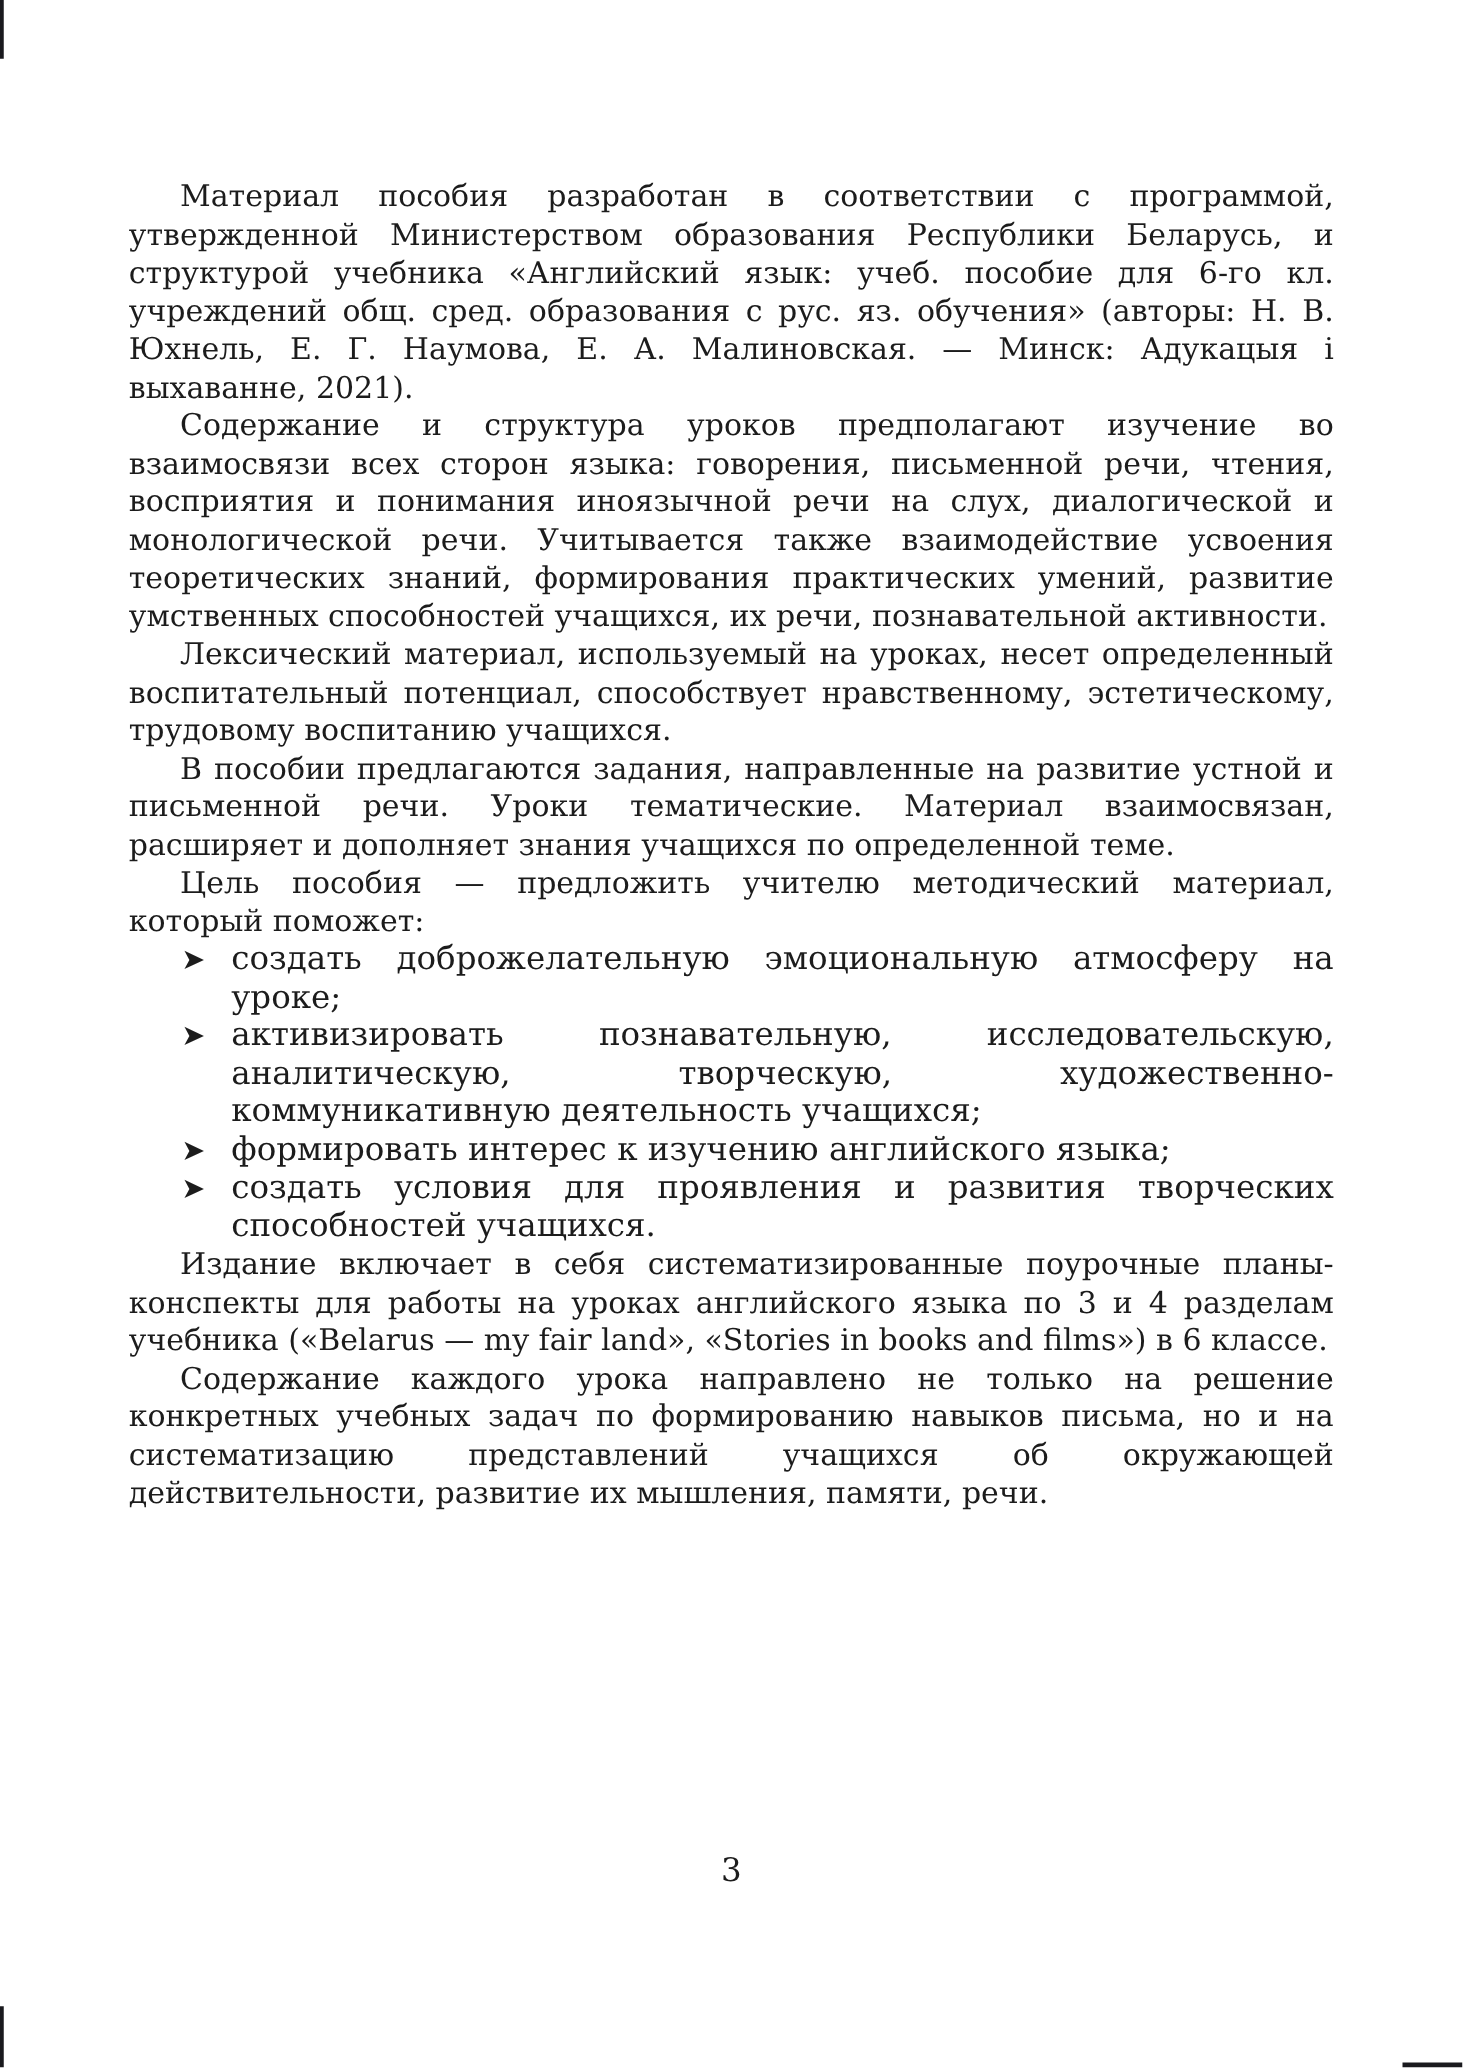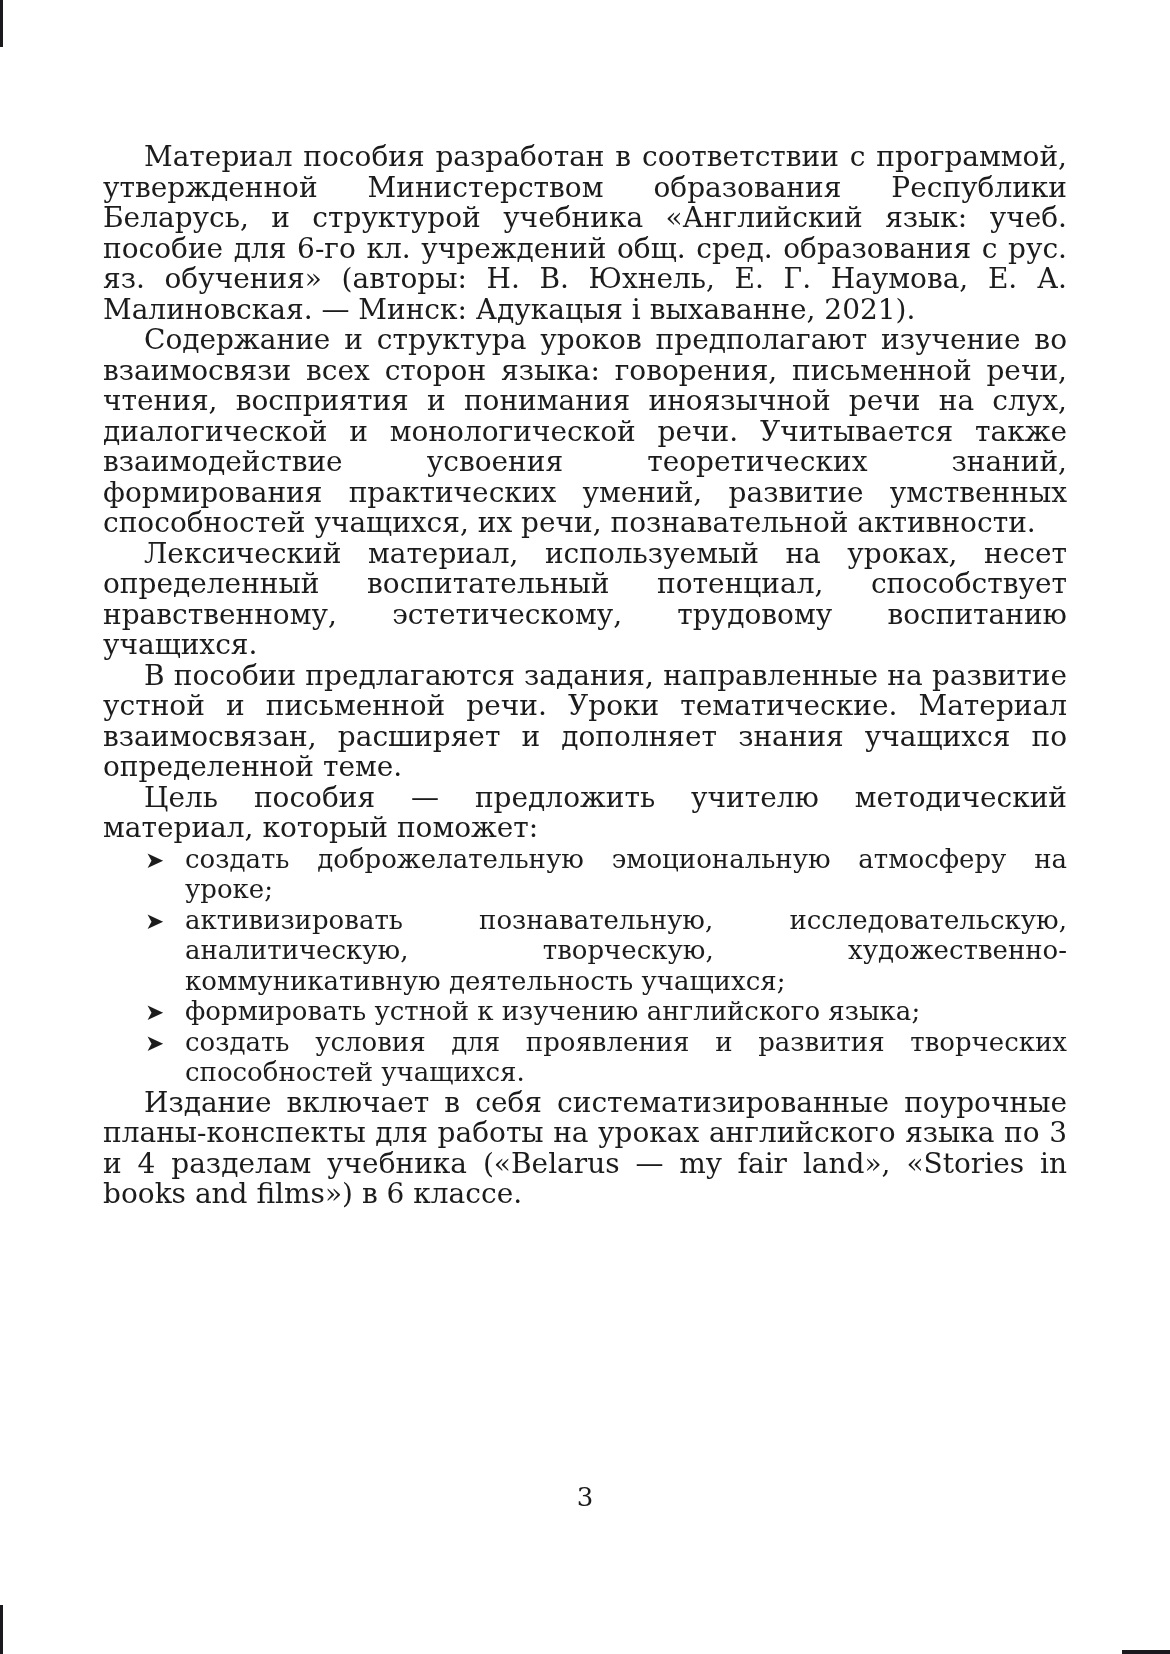--- a/index.html
+++ b/index.html
@@ -43,21 +43,21 @@
     background: #141414;
     color: #ffffff;
     font-weight: bold;
     font-size: 28px;
     line-height: 1;
     padding: 6px 16px 7px 16px;
     letter-spacing: 4px;
   }
   p.para {
     margin: 0;
-    font-size: 28px;
+    font-size: 24px;
     line-height: 30.5px;
     text-align: justify;
     text-indent: 41px;
   }
   ul.bullets {
     list-style: none;
     margin: 0;
     padding: 0;
   }
   li.bullet-item {
@@ -110,29 +110,30 @@
       <li class="bullet-item">
         <span class="arrow">➤</span>
         <span>создать доброжелательную эмоциональную атмосферу на уроке;</span>
       </li>
       <li class="bullet-item">
         <span class="arrow">➤</span>
         <span>активизировать познавательную, исследовательскую, аналитическую, творческую, художественно-коммуникативную деятельность учащихся;</span>
       </li>
       <li class="bullet-item">
         <span class="arrow">➤</span>
-        <span>формировать устной к изучению английского языка;</span>
+        <span>формировать интерес к изучению английского языка;</span>
       </li>
       <li class="bullet-item">
         <span class="arrow">➤</span>
         <span>создать условия для проявления и развития творческих способностей учащихся.</span>
       </li>
     </ul>
 
     <p class="para">Издание включает в себя систематизированные поурочные планы-конспекты для работы на уроках английского языка по 3 и 4 разделам учебника («Belarus — my fair land», «Stories in books and films») в 6 классе.</p>
 
+    <p class="para">Содержание каждого урока направлено не только на решение конкретных учебных задач по формированию навыков письма, но и на систематизацию представлений учащихся об окружающей действительности, развитие их мышления, памяти, речи.</p>
 
 
   </div>
 
   <div class="page-number">3</div>
 
 </div>
 
 </body></html>

